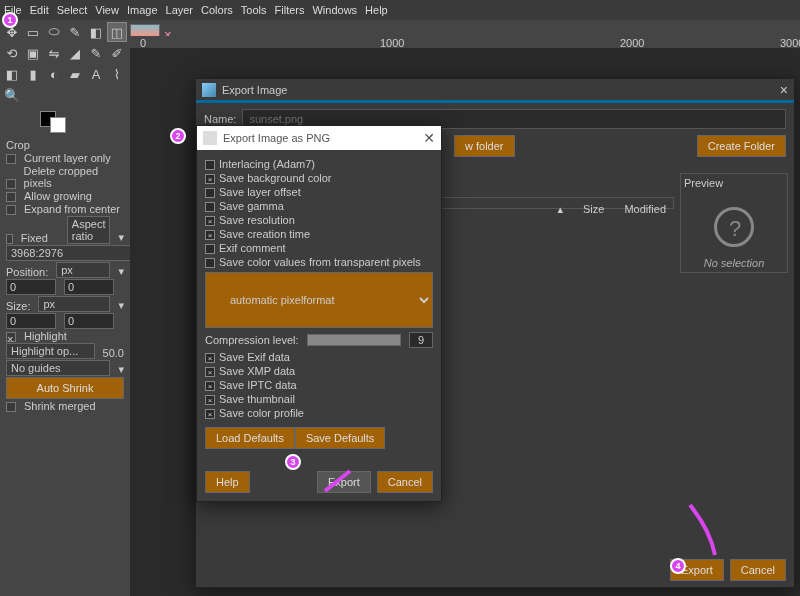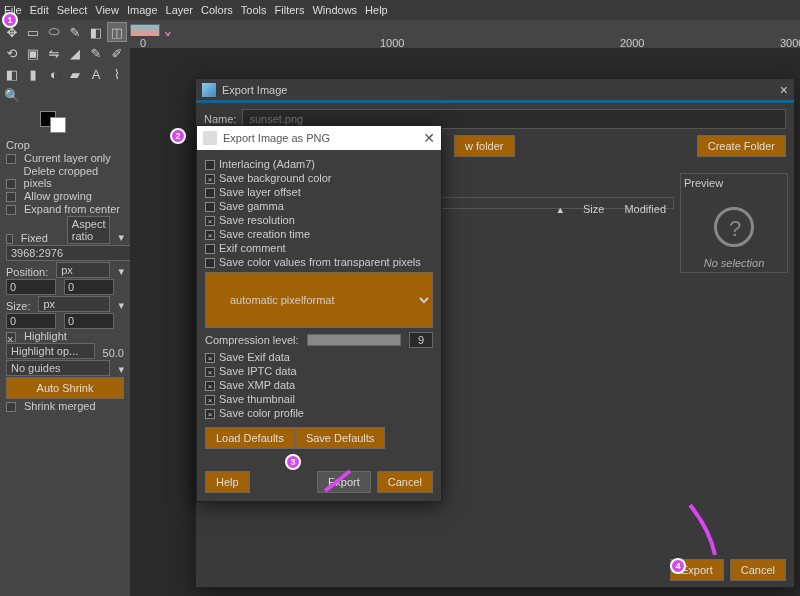--- a/index.html
+++ b/index.html
@@ -271,25 +271,25 @@
           <div class="fill" style="width:100%"></div>
         </div>
       <div class="val">9</div>
     </div>
     <div class="chkline">
         <span class="box on"></span>
         <span>Save Exif data</span>
       </div>
     <div class="chkline">
         <span class="box on"></span>
+        <span>Save XMP data</span>
+      </div>
+    <div class="chkline">
+        <span class="box on"></span>
         <span>Save IPTC data</span>
-      </div>
-    <div class="chkline">
-        <span class="box on"></span>
-        <span>Save XMP data</span>
       </div>
     <div class="chkline">
         <span class="box on"></span>
         <span>Save thumbnail</span>
       </div>
     <div class="chkline">
         <span class="box on"></span>
         <span>Save color profile</span>
       </div>
     <div class="btnrow">

